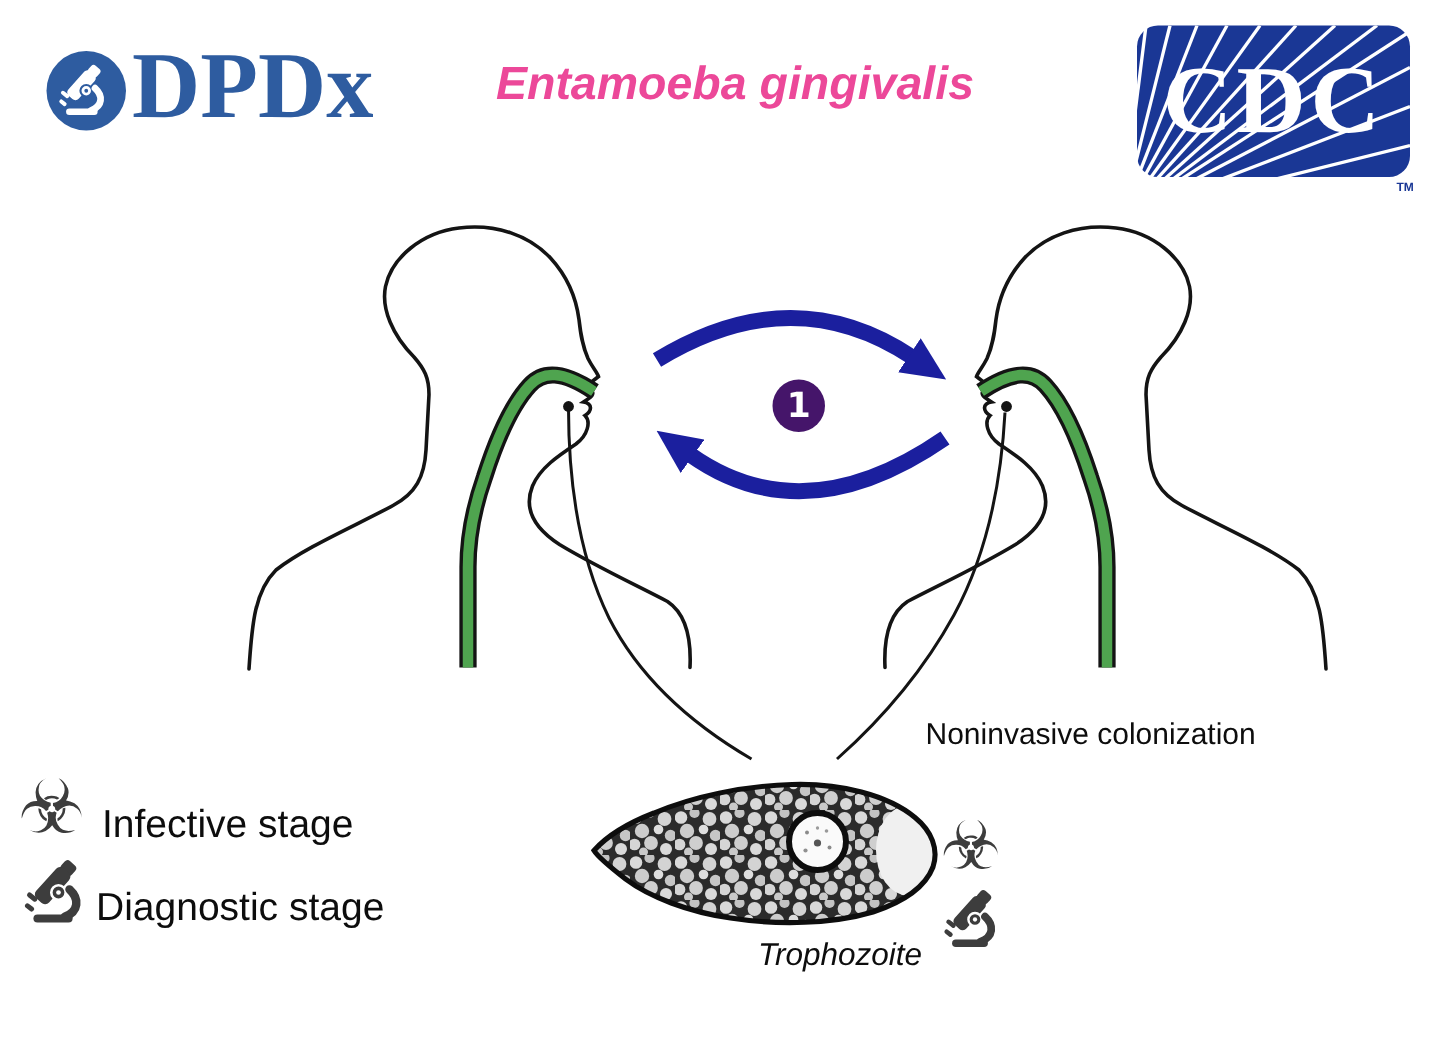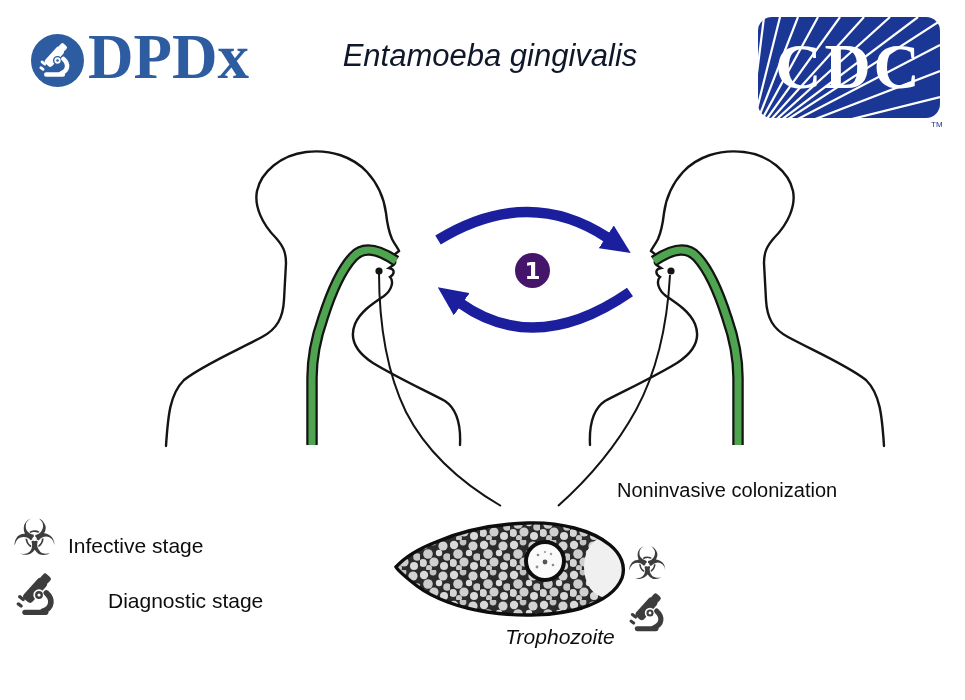--- a/index.html
+++ b/index.html
@@ -14,49 +14,49 @@
   #dpdx-circle{
     left:3px;top:4px;width:53px;height:53px;border-radius:50%;
     background:var(--c-dpdx-blue);display:flex;align-items:center;justify-content:center;
   }
   #dpdx-text{
     left:60px;top:-8px;font-family:"Liberation Serif", serif;font-weight:700;
     font-size:63px;line-height:70px;color:var(--c-dpdx-blue);letter-spacing:0px;
   }
   #main-title{
     left:240px;top:38px;width:500px;text-align:center;
-    font-size:31px;font-weight:400;font-style:italic;letter-spacing:0px;color:#0f172a;
+    font-size:31px;font-weight:700;font-style:italic;letter-spacing:0px;color:#ec4899;
   }
   #cdc-logo{left:758px;top:17px;width:182px;height:101px;background:var(--c-cdc-blue);border-radius:14px;}
   #cdc-rays{position:absolute;left:0;top:0;}
   #cdc-text{
     position:absolute;left:0;top:0;width:100%;height:100%;
     display:flex;align-items:center;justify-content:center;
     font-family:"Liberation Serif", serif;font-weight:700;font-size:64px;
     color:#fff;letter-spacing:3px;padding-bottom:2px;box-sizing:border-box;
   }
-  #cdc-tm{left:931px;top:120px;font-size:8px;font-weight:400;color:var(--c-cdc-blue);text-align:center;}
+  #cdc-tm{left:931px;top:120px;font-size:8px;font-weight:700;color:var(--c-cdc-blue);text-align:center;}
 
   
   .figure{left:145px;top:148px;width:330px;height:312px;overflow:visible;}
   .figure.flip{left:575px;transform:scaleX(-1);}
 
   
   #step-1-badge{
     left:515px;top:253px;width:35px;height:35px;border-radius:50%;
     background:var(--c-badge-purple);color:#fff;display:flex;align-items:center;justify-content:center;
     font-family:"DejaVu Sans", sans-serif;font-weight:700;font-size:23px;
   }
 
   
   #noninvasive-label{left:617px;top:479px;font-size:20px;color:#0d0d0d;}
   #trophozoite-label{left:450px;top:625px;width:220px;text-align:center;font-size:21px;color:#0d0d0d;font-style:italic;}
-  .legend-label{font-size:21px;color:#0d0d0d;}
+  .legend-label{font-size:26px;color:#0d0d0d;}
   #infective-label{left:68px;top:534px;}
-  #diagnostic-label{left:64px;top:589px;margin-left:44px;}
+  #diagnostic-label{left:64px;top:589px;}
 
   
   .biohazard{
     font-family:"DejaVu Sans", sans-serif;color:var(--c-icon-gray);
     line-height:1;user-select:none;
   }
   #legend-biohazard{left:12px;top:513px;font-size:50px;}
   #troph-biohazard{left:627px;top:541px;font-size:45px;}
   .scope{color:var(--c-icon-gray);}
 </style>

